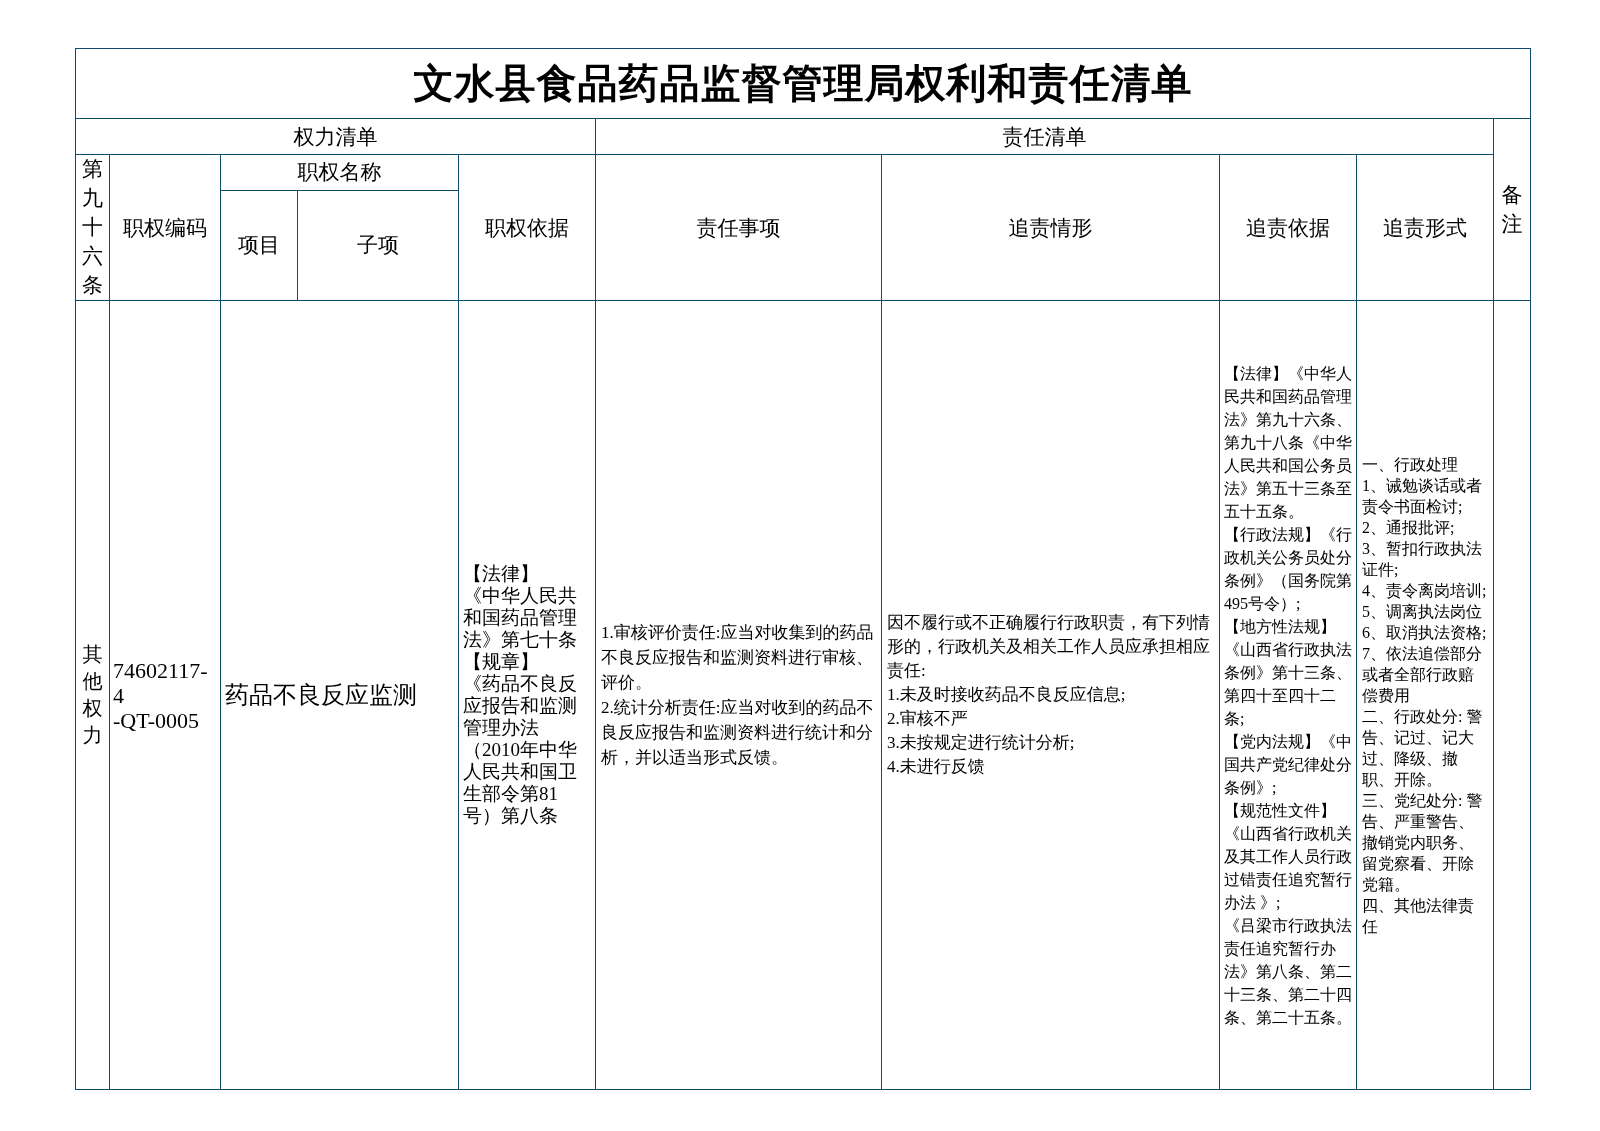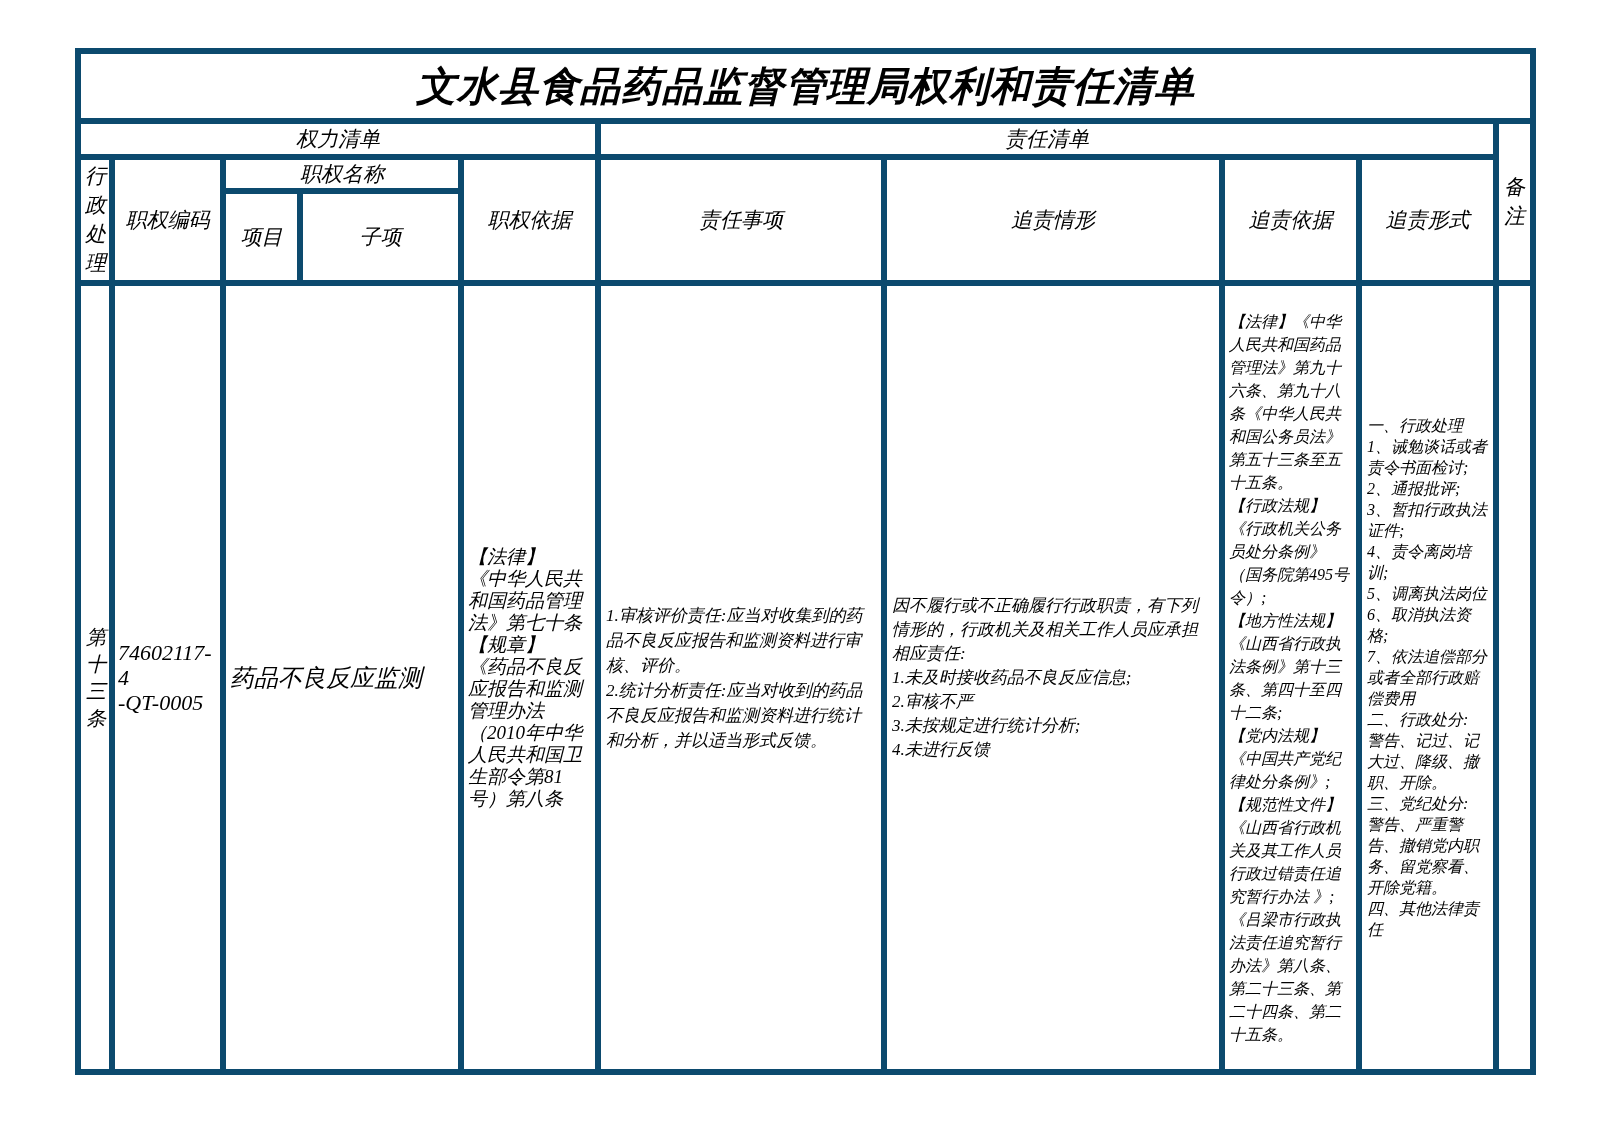--- a/index.html
+++ b/index.html
@@ -7,24 +7,23 @@
     width:1600px;height:1131px;
     font-family:"Liberation Serif","DejaVu Serif",serif;
     color:#000;
   }
   .page{position:relative;width:1600px;height:1131px;background:#fff;overflow:hidden;}
   table.doc-table{
     position:absolute;left:75px;top:48px;width:1455px;
     border-collapse:collapse;table-layout:fixed;
   }
   td{
-    border:6px solid #0c4a6e;
+    border:1px solid #0c4a6e;
     padding:0;vertical-align:middle;overflow:hidden;
     overflow-wrap:break-word;
-    font-style:italic;
   }
   tr.r-title{height:70px;}
   tr.r-group{height:36px;}
   tr.r-h1{height:30px;}
   tr.r-h2{height:92px;}
   tr.r-body{height:789px;}
 
   .title-cell{
     font-size:40px;font-weight:bold;text-align:center;
     letter-spacing:1px;
@@ -69,37 +68,37 @@
       <td colspan="10" class="title-cell">文水县食品药品监督管理局权利和责任清单</td>
     </tr>
 
     <tr class="r-group">
       <td colspan="5" class="hdr">权力清单</td>
       <td colspan="4" class="hdr">责任清单</td>
       <td rowspan="3" class="hdr vtext">备注</td>
     </tr>
 
     <tr class="r-h1">
-      <td rowspan="2" class="hdr vtext">行政处理</td>
+      <td rowspan="2" class="hdr vtext">第九十六条</td>
       <td rowspan="2" class="hdr">职权编码</td>
       <td colspan="2" class="hdr">职权名称</td>
       <td rowspan="2" class="hdr">职权依据</td>
       <td rowspan="2" class="hdr">责任事项</td>
       <td rowspan="2" class="hdr">追责情形</td>
       <td rowspan="2" class="hdr">追责依据</td>
       <td rowspan="2" class="hdr">追责形式</td>
     </tr>
 
     <tr class="r-h2">
       <td class="hdr">项目</td>
       <td class="hdr">子项</td>
     </tr>
 
     <tr class="r-body">
-      <td class="cell cat">第十三条</td>
+      <td class="cell cat">其他权力</td>
       <td class="cell code">74602117-4
 -QT-0005</td>
       <td colspan="2" class="cell name">药品不良反应监测</td>
       <td class="cell basis">【法律】
 《中华人民共和国药品管理法》第七十条
 【规章】
 《药品不良反应报告和监测管理办法（2010年中华人民共和国卫生部令第81号）第八条</td>
       <td class="cell duty">1.审核评价责任:应当对收集到的药品不良反应报告和监测资料进行审核、评价。
 2.统计分析责任:应当对收到的药品不良反应报告和监测资料进行统计和分析，并以适当形式反馈。</td>
       <td class="cell situation">因不履行或不正确履行行政职责，有下列情形的，行政机关及相关工作人员应承担相应责任:

